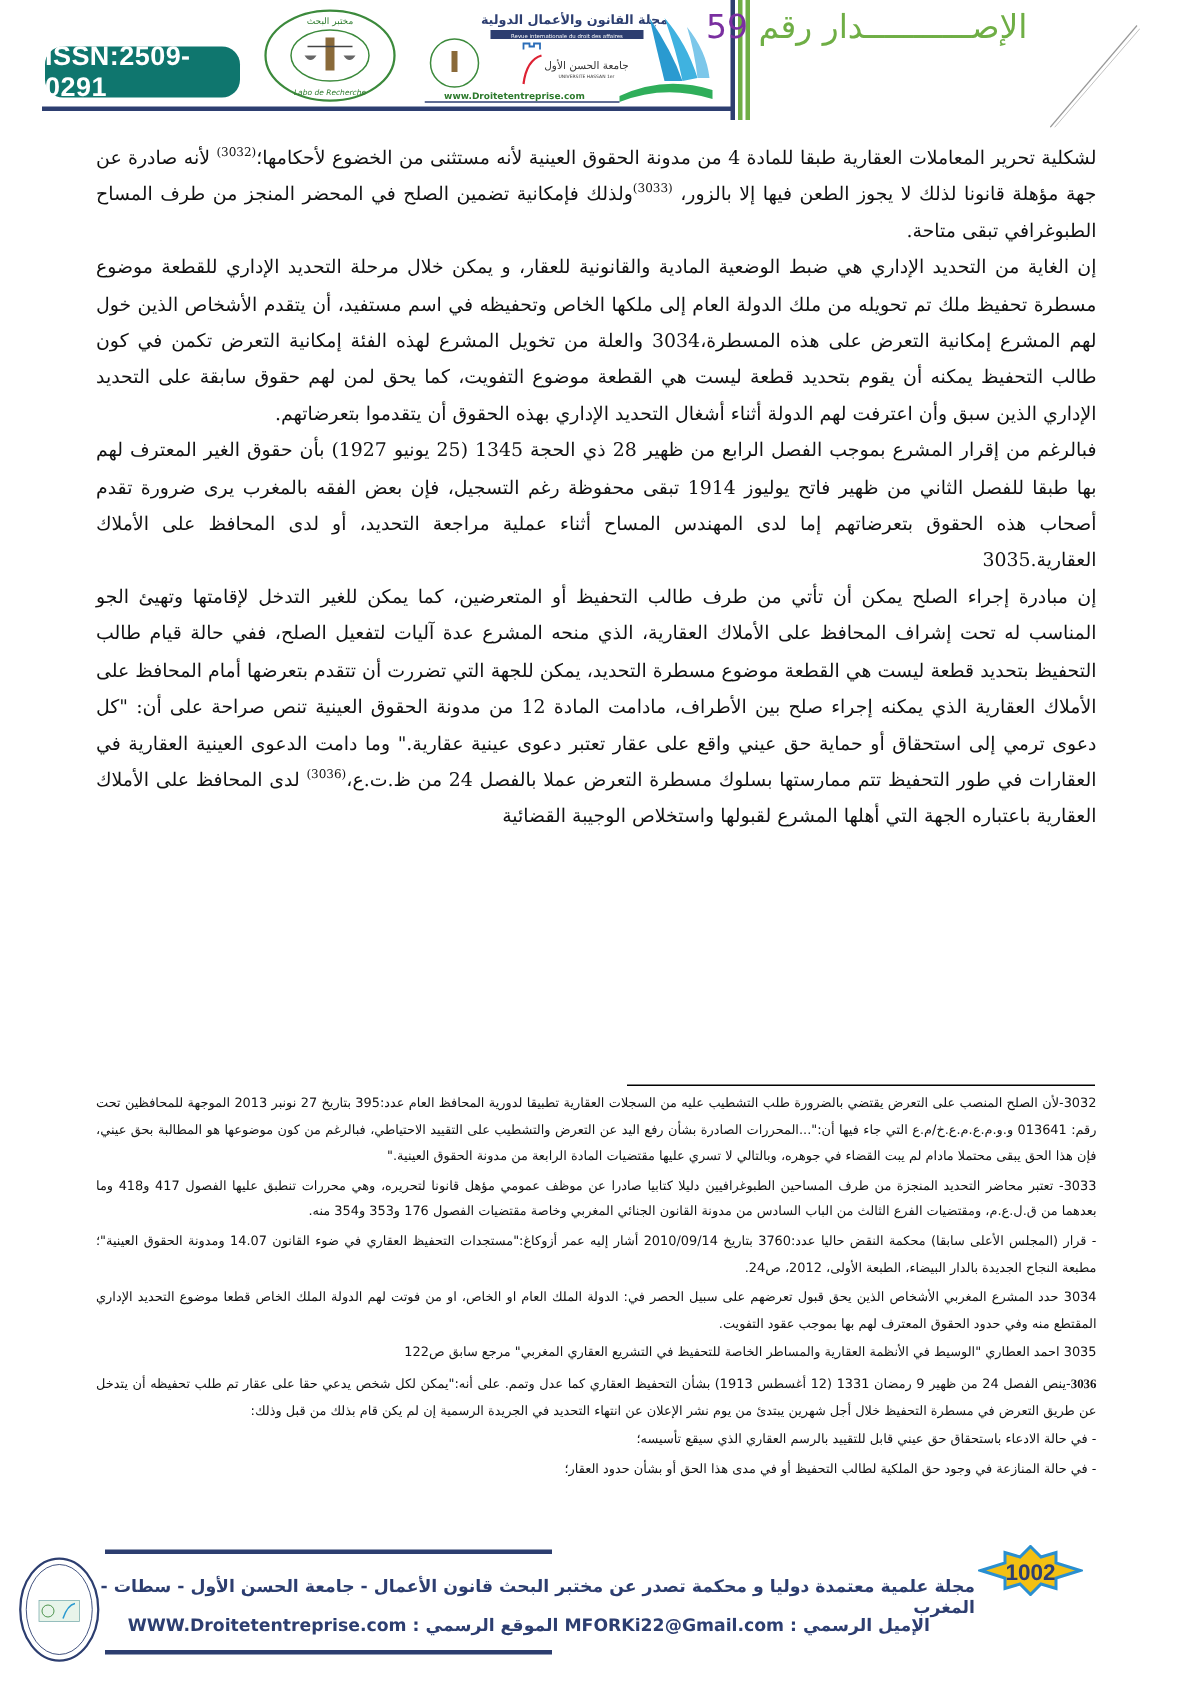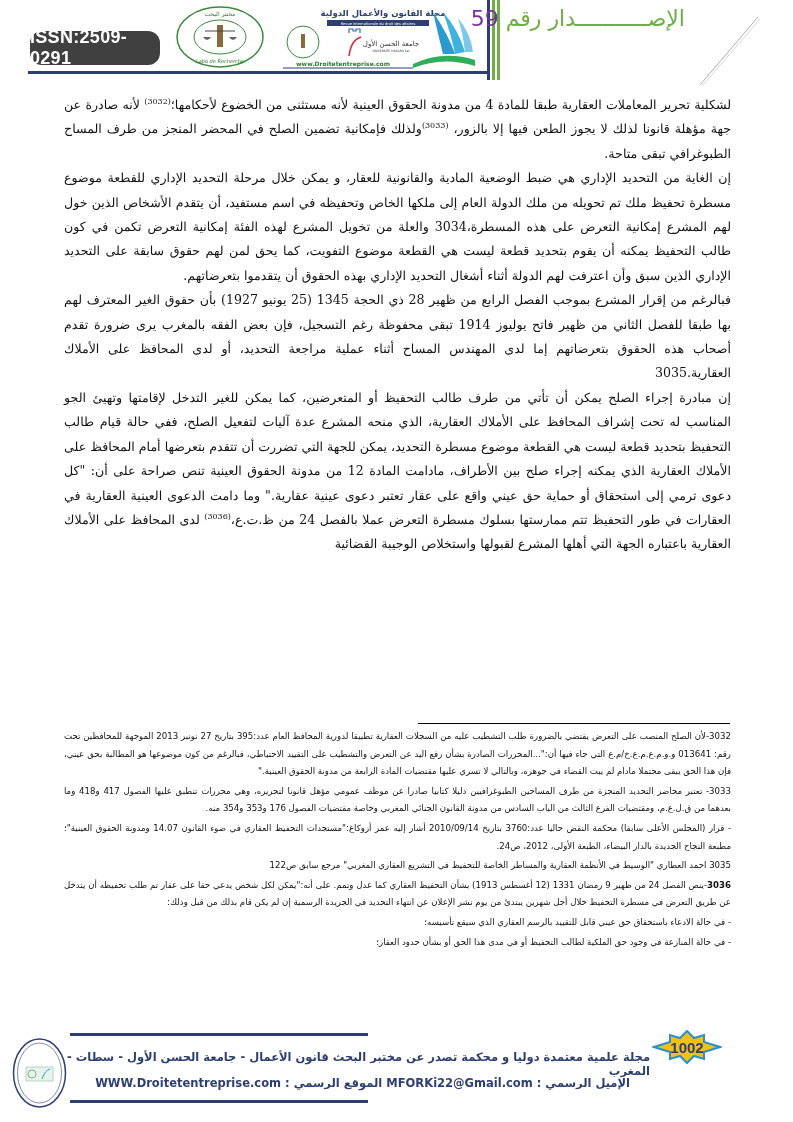--- a/index.html
+++ b/index.html
@@ -3,21 +3,21 @@
 <meta charset="utf-8">
 <style>
   * { box-sizing: border-box; margin: 0; padding: 0; }
   html, body { width: 793px; height: 1122px; background: #ffffff; overflow: hidden; }
   body { position: relative; font-family: "DejaVu Serif", serif; color: #111; }
 
   
   .header { position: absolute; left: 0; top: 0; width: 793px; height: 80px; }
   .issn {
     position: absolute; left: 30px; top: 31px; width: 130px; height: 34px;
-    background: #404040; border-radius: 12px; color: #fff;
+    background: #0f766e; border-radius: 12px; color: #fff;
     font-family: "Liberation Sans", sans-serif; font-size: 18px; font-weight: bold;
     display: flex; align-items: center; justify-content: center; letter-spacing: 0.3px;
   }
   .lab-seal { position: absolute; left: 175px; top: 5px; width: 90px; height: 65px; }
   .journal-logo { position: absolute; left: 283px; top: 4px; width: 195px; height: 66px; }
   .header-rule { position: absolute; left: 28px; top: 71px; width: 460px; height: 3px; background: #2d3e70; }
   .v-bars { position: absolute; left: 487px; top: 0; width: 14px; height: 80px; }
   .v-bars span { position: absolute; top: 0; width: 3px; height: 80px; }
   .v-bars .b1 { left: 0; background: #2d3e70; }
   .v-bars .b2 { left: 5px; background: #6fae45; }
@@ -44,32 +44,32 @@
   .content .bold { font-weight: bold; }
   sup.fn { font-size: 8px; line-height: 0; vertical-align: super; }
 
   .fn-rule { position: absolute; left: 418px; top: 723px; width: 312px; height: 1px; background: #000; }
 
   .footnotes {
     position: absolute; left: 64px; top: 728px; width: 667px; direction: rtl; text-align: justify;
     font-size: 8.6px; line-height: 17.6px; font-family: "DejaVu Sans", sans-serif; color: #111;
   }
   .footnotes p { text-align-last: right; margin-bottom: 2px; }
-  .footnotes .b { font-weight: bold; }
+  .footnotes .b { font-weight: bold; font-family: Liberation Serif, serif; }
 
   
   .footer-rule { position: absolute; left: 70px; height: 3px; background: #2d3e70; width: 298px; }
   .footer-rule.top { left: 70px; top: 1033px; width: 298px; }
   .footer-rule.bottom { left: 70px; top: 1100px; width: 298px; }
   .footer-line1 {
     position: absolute; left: 60px; top: 1050px; width: 590px; direction: rtl; text-align: right;
     font-family: "DejaVu Sans", sans-serif; font-weight: bold; font-size: 11.5px; color: #2d3e70;
   }
   .footer-line2 {
-    position: absolute; left: 100px; top: 1076px; width: 530px; direction: rtl; text-align: right;
+    position: absolute; left: 90px; top: 1076px; width: 530px; direction: rtl; text-align: right;
     font-family: "DejaVu Sans", sans-serif; font-weight: bold; font-size: 11.5px; color: #2d3e70; white-space: nowrap;
   }
   .footer-line2 .ltr { direction: ltr; unicode-bidi: embed; }
   .page-badge { position: absolute; left: 652px; top: 1030px; width: 70px; height: 34px; }
   .footer-seal { position: absolute; left: 12px; top: 1037px; width: 55px; height: 72px; }
 </style>
 </head>
 <body>
 
 <div class="header">
@@ -132,20 +132,21 @@
     <span>إن مبادرة إجراء الصلح يمكن أن تأتي من طرف طالب التحفيظ أو المتعرضين، كما يمكن للغير التدخل لإقامتها وتهيئ الجو المناسب له تحت إشراف المحافظ على الأملاك العقارية، الذي منحه المشرع عدة آليات لتفعيل الصلح، ففي حالة قيام طالب التحفيظ بتحديد قطعة ليست هي القطعة موضوع مسطرة التحديد، يمكن للجهة التي تضررت أن تتقدم بتعرضها أمام المحافظ على الأملاك العقارية الذي يمكنه إجراء صلح بين الأطراف، مادامت المادة 12 من مدونة الحقوق العينية تنص صراحة على أن: "كل دعوى ترمي إلى استحقاق أو حماية حق عيني واقع على عقار تعتبر دعوى عينية عقارية." وما دامت الدعوى العينية العقارية في العقارات في طور التحفيظ تتم ممارستها بسلوك مسطرة التعرض عملا بالفصل 24 من ظ.ت.ع،</span><sup class="fn">(3036)</sup><span> لدى المحافظ على الأملاك العقارية باعتباره  الجهة التي أهلها المشرع لقبولها واستخلاص الوجيبة القضائية</span>
   </p>
 </div>
 
 <div class="fn-rule"></div>
 
 <div class="footnotes">
   <p>3032-لأن الصلح المنصب على التعرض يقتضي بالضرورة طلب التشطيب عليه من السجلات العقارية تطبيقا لدورية المحافظ العام عدد:395 بتاريخ 27 نونبر 2013 الموجهة للمحافظين تحت رقم: 013641 و.و.م.ع.م.ع.خ/م.ع التي جاء فيها أن:"...المحررات الصادرة بشأن رفع اليد عن التعرض والتشطيب على التقييد الاحتياطي، فبالرغم من كون موضوعها هو المطالبة بحق عيني، فإن هذا الحق يبقى محتملا مادام لم يبت القضاء في جوهره، وبالتالي لا تسري عليها مقتضيات المادة الرابعة من مدونة الحقوق العينية."</p>
   <p>3033- تعتبر محاضر التحديد المنجزة من طرف المساحين الطبوغرافيين دليلا كتابيا صادرا عن موظف عمومي مؤهل قانونا لتحريره، وهي محررات تنطبق عليها الفصول 417 و418 وما بعدهما من ق.ل.ع.م، ومقتضيات الفرع الثالث من الباب السادس من مدونة القانون الجنائي المغربي وخاصة مقتضيات الفصول 176 و353 و354 منه.</p>
   <p>- قرار (المجلس الأعلى سابقا) محكمة النقض حاليا عدد:3760 بتاريخ 2010/09/14 أشار إليه عمر أزوكاغ:"مستجدات التحفيظ العقاري في ضوء القانون 14.07 ومدونة الحقوق العينية"؛ مطبعة النجاح الجديدة بالدار البيضاء، الطبعة الأولى، 2012، ص24.</p>
+  <p>3034 حدد المشرع المغربي الأشخاص الذين يحق قبول تعرضهم على سبيل الحصر في: الدولة الملك العام او الخاص، او من فوتت لهم الدولة الملك الخاص قطعا موضوع التحديد الإداري المقتطع منه وفي حدود الحقوق المعترف لهم بها بموجب عقود التفويت.</p>
   <p>3035 احمد العطاري "الوسيط في الأنظمة العقارية والمساطر الخاصة للتحفيظ في التشريع العقاري المغربي" مرجع سابق ص122</p>
   <p>
     <span class="b">3036</span><span>-ينص الفصل 24 من ظهير 9 رمضان 1331 (12 أغسطس 1913) بشأن التحفيظ العقاري كما عدل وتمم. على أنه:"يمكن لكل شخص يدعي حقا على عقار تم طلب تحفيظه أن يتدخل عن طريق التعرض في مسطرة التحفيظ خلال أجل شهرين يبتدئ من يوم نشر الإعلان عن انتهاء التحديد في الجريدة الرسمية إن لم يكن قام بذلك من قبل وذلك:</span>
   </p>
   <p>- في حالة الادعاء باستحقاق حق عيني قابل للتقييد بالرسم العقاري الذي سيقع تأسيسه؛</p>
   <p>- في حالة المنازعة في وجود حق الملكية لطالب التحفيظ أو في مدى هذا الحق أو بشأن حدود العقار؛</p>
 </div>
 
 <div class="footer-rule top"></div>
 <div class="footer-line1">مجلة علمية معتمدة  دوليا و محكمة تصدر عن مختبر البحث قانون الأعمال - جامعة الحسن الأول - سطات - المغرب</div>

